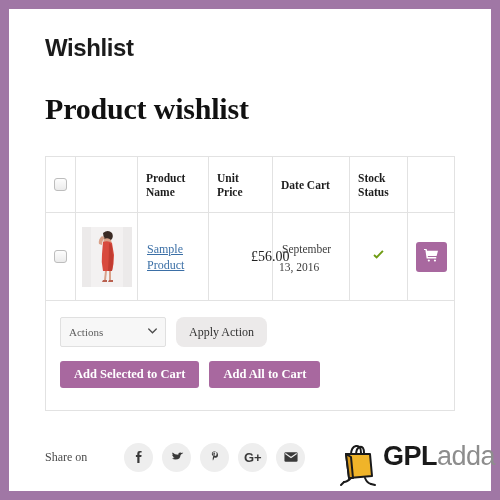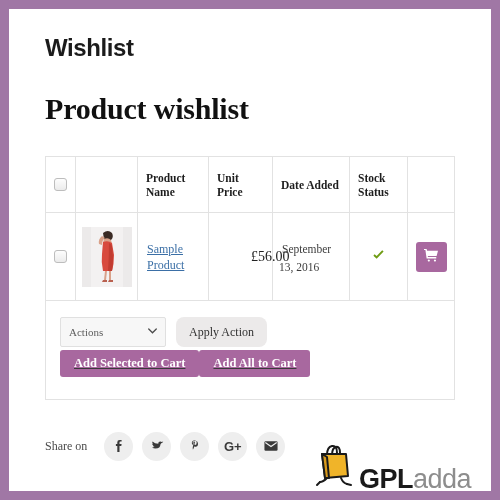--- a/index.html
+++ b/index.html
@@ -205,22 +205,22 @@
     font-family: "Liberation Serif", serif;
     font-size: 12px;
     color: #333333;
     cursor: pointer;
     display: flex;
     align-items: center;
   }
 
   .purple-row {
     display: flex;
-    margin-top: 3px;
-    text-decoration: underline;
+    gap: 10px;
+    margin-top: 14px;
   }
 
   .purple-btn {
     background: #a8689f;
     border: none;
     border-radius: 3px;
     color: #ffffff;
     font-family: "Liberation Serif", serif;
     font-weight: bold;
     font-size: 12.5px;
@@ -230,20 +230,21 @@
     display: flex;
     align-items: center;
     white-space: nowrap;
   }
 
   
   .share-bar {
     margin-top: 32px;
     display: flex;
     align-items: center;
+    gap: 20px;
   }
 
   .share-label {
     font-family: "Liberation Serif", serif;
     font-size: 12px;
     color: #4a4a4a;
     margin-right: 17px;
   }
 
   .share-icons { display: flex; gap: 9px; }
@@ -263,24 +264,24 @@
     font-family: "Liberation Sans", sans-serif;
     font-weight: bold;
     font-size: 13px;
     color: #3a3a3a;
     line-height: 1;
   }
 
   
   .brand-logo {
     position: absolute;
-    left: 304px;
+    left: 328px;
     top: 434px;
     display: flex;
-    align-items: flex-end;
+    align-items: flex-start;
   }
   .brand-text {
     font-family: "Liberation Sans", sans-serif;
     font-size: 27px;
     line-height: 1;
     letter-spacing: -0.5px;
     margin-left: 2px;
   }
   .brand-gpl { font-weight: bold; color: #1a1a1a; }
   .brand-adda { font-weight: normal; color: #8d8d8d; }
@@ -306,21 +307,21 @@
           <col class="col-action">
       </colgroup>
       <thead>
         <tr>
           <th class="th-check">
             <span class="cb"></span>
           </th>
           <th></th>
           <th>Product Name</th>
           <th>Unit Price</th>
-          <th>Date Added</th>
+          <th>Date Cart</th>
           <th>Stock Status</th>
           <th></th>
         </tr>
       </thead>
       <tbody>
         <tr>
           <td class="td-check">
             <span class="cb"></span>
           </td>
           <td class="td-thumb">

